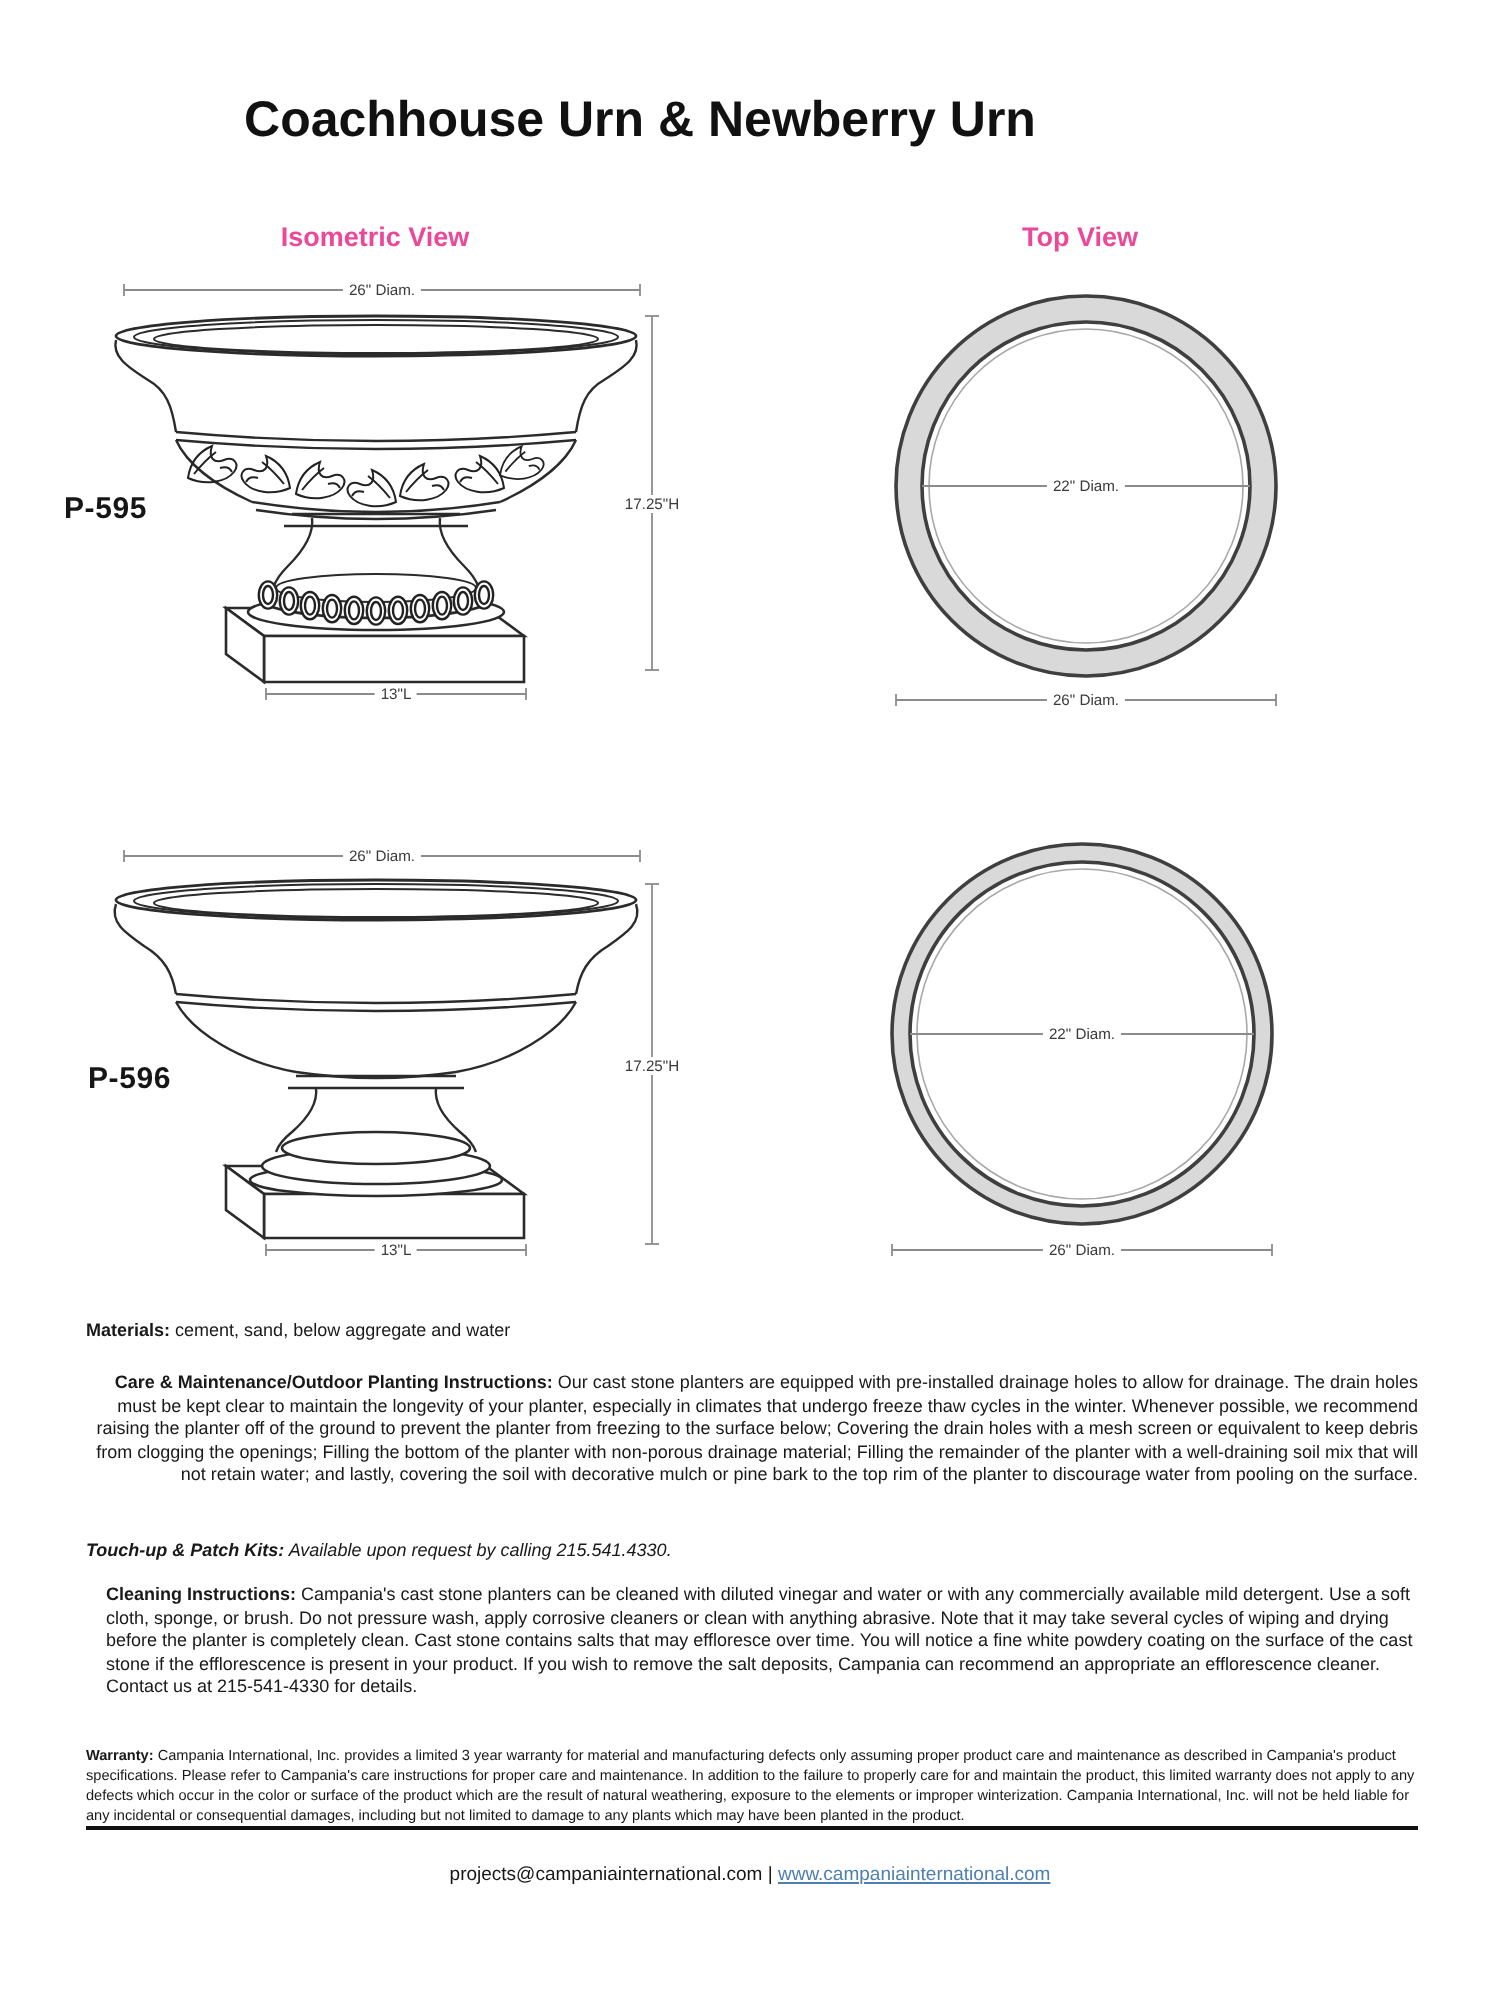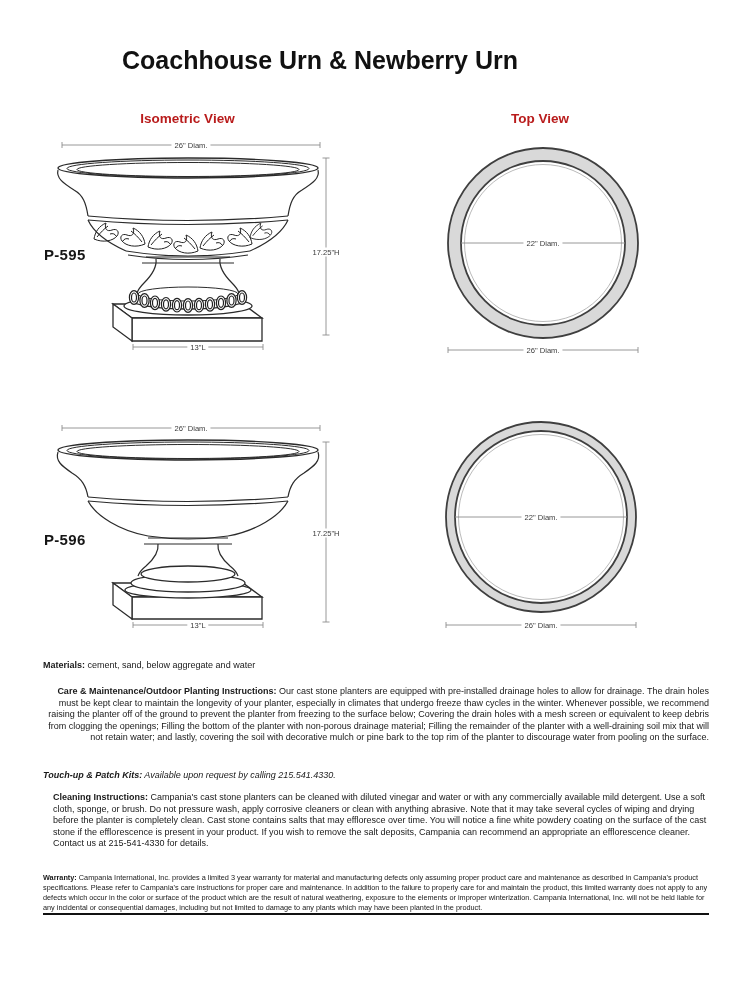--- a/index.html
+++ b/index.html
@@ -1,24 +1,24 @@
 <!DOCTYPE html>
 <html><head>
 <meta charset="utf-8">
 <style>
   html,body{margin:0;padding:0;background:#fff;}
   #page{position:relative;width:750px;height:1000px;background:#fff;overflow:hidden;
         font-family:"Liberation Sans",sans-serif;color:#1c1c1c;}
   .abs{position:absolute;}
   #title{top:46px;left:0;width:640px;text-align:center;font-size:25px;font-weight:bold;color:#111;}
-  .colhead{top:111px;font-size:13.5px;font-weight:bold;text-align:center;color:#b91c1c;}
+  .colhead{top:111px;font-size:13.5px;font-weight:bold;text-align:center;color:#ec4899;}
   #head-iso{left:60px;width:255px;}
   #head-top{left:430px;width:220px;}
   .prodlabel{font-size:15px;font-weight:bold;color:#161616;letter-spacing:.3px;}
-  #label-p595{left:44px;top:246px;}
+  #label-p595{left:32px;top:246px;}
   #label-p596{left:44px;top:531px;}
   .dimlabel{font-size:7.6px;color:#3a3a3a;background:#fff;padding:0 3px;white-space:nowrap;
             transform:translate(-50%,-50%);}
   svg{display:block;}
   .section{left:43px;width:666px;font-size:9px;line-height:11.5px;color:#191919;text-align:left;}
   .section b{font-weight:bold;}
   #sec-materials{top:651px;}
   #sec-care{top:677px;text-align:right;}
   #sec-touchup{top:761px;font-style:italic;}
   #sec-cleaning{top:783px;margin-left:10px;}
@@ -203,14 +203,15 @@
   <p id="sec-care" class="abs section"><b>Care &amp; Maintenance/Outdoor Planting Instructions:</b><span> Our cast stone planters are equipped with pre-installed drainage holes to allow for drainage. The drain holes must be kept clear to maintain the longevity of your planter, especially in climates that undergo freeze thaw cycles in the winter.  Whenever possible, we recommend raising the planter off of the ground to prevent the planter from freezing to the surface below; Covering the drain holes with a mesh screen or equivalent to keep debris from clogging the openings; Filling the bottom of the planter with non-porous drainage material; Filling the remainder of the planter with a well-draining soil mix that will not retain water; and lastly, covering the soil with decorative mulch or pine bark to the top rim of the planter to discourage water from pooling on the surface.</span></p>
 
   <p id="sec-touchup" class="abs section"><b>Touch-up &amp; Patch Kits:</b><span> Available upon request by calling 215.541.4330.</span></p>
 
   <p id="sec-cleaning" class="abs section"><b>Cleaning Instructions:</b><span> Campania's cast stone planters can be cleaned with diluted vinegar and water or with any commercially available mild detergent. Use a soft cloth, sponge, or brush. Do not pressure wash, apply corrosive cleaners or clean with anything abrasive. Note that it may take several cycles of wiping and drying before the planter is completely clean. Cast stone contains salts that may effloresce over time. You will notice a fine white powdery coating on the surface of the cast stone if the efflorescence is present in your product. If you wish to remove the salt deposits, Campania can recommend an appropriate an efflorescence cleaner. Contact us at 215-541-4330 for details.</span></p>
 
   <p id="sec-warranty" class="abs section"><b>Warranty:</b><span> Campania International, Inc. provides a limited 3 year warranty for material and manufacturing defects only assuming proper product care and maintenance as described in Campania's product specifications. Please refer to Campania's care instructions for proper care and maintenance. In addition to the failure to properly care for and maintain the product, this limited warranty does not apply to any defects which occur in the color or surface of the product which are the result of natural weathering, exposure to the elements or improper winterization. Campania International, Inc. will not be held liable for any incidental or consequential damages, including but not limited to damage to any plants which may have been planted in the product.</span></p>
 
   <div id="rule" class="abs"></div>
 
+  <div id="footer2" class="abs"><span>projects@campaniainternational.com</span><span> | </span><a>www.campaniainternational.com</a></div>
 
 </div>
 
 </body></html>

